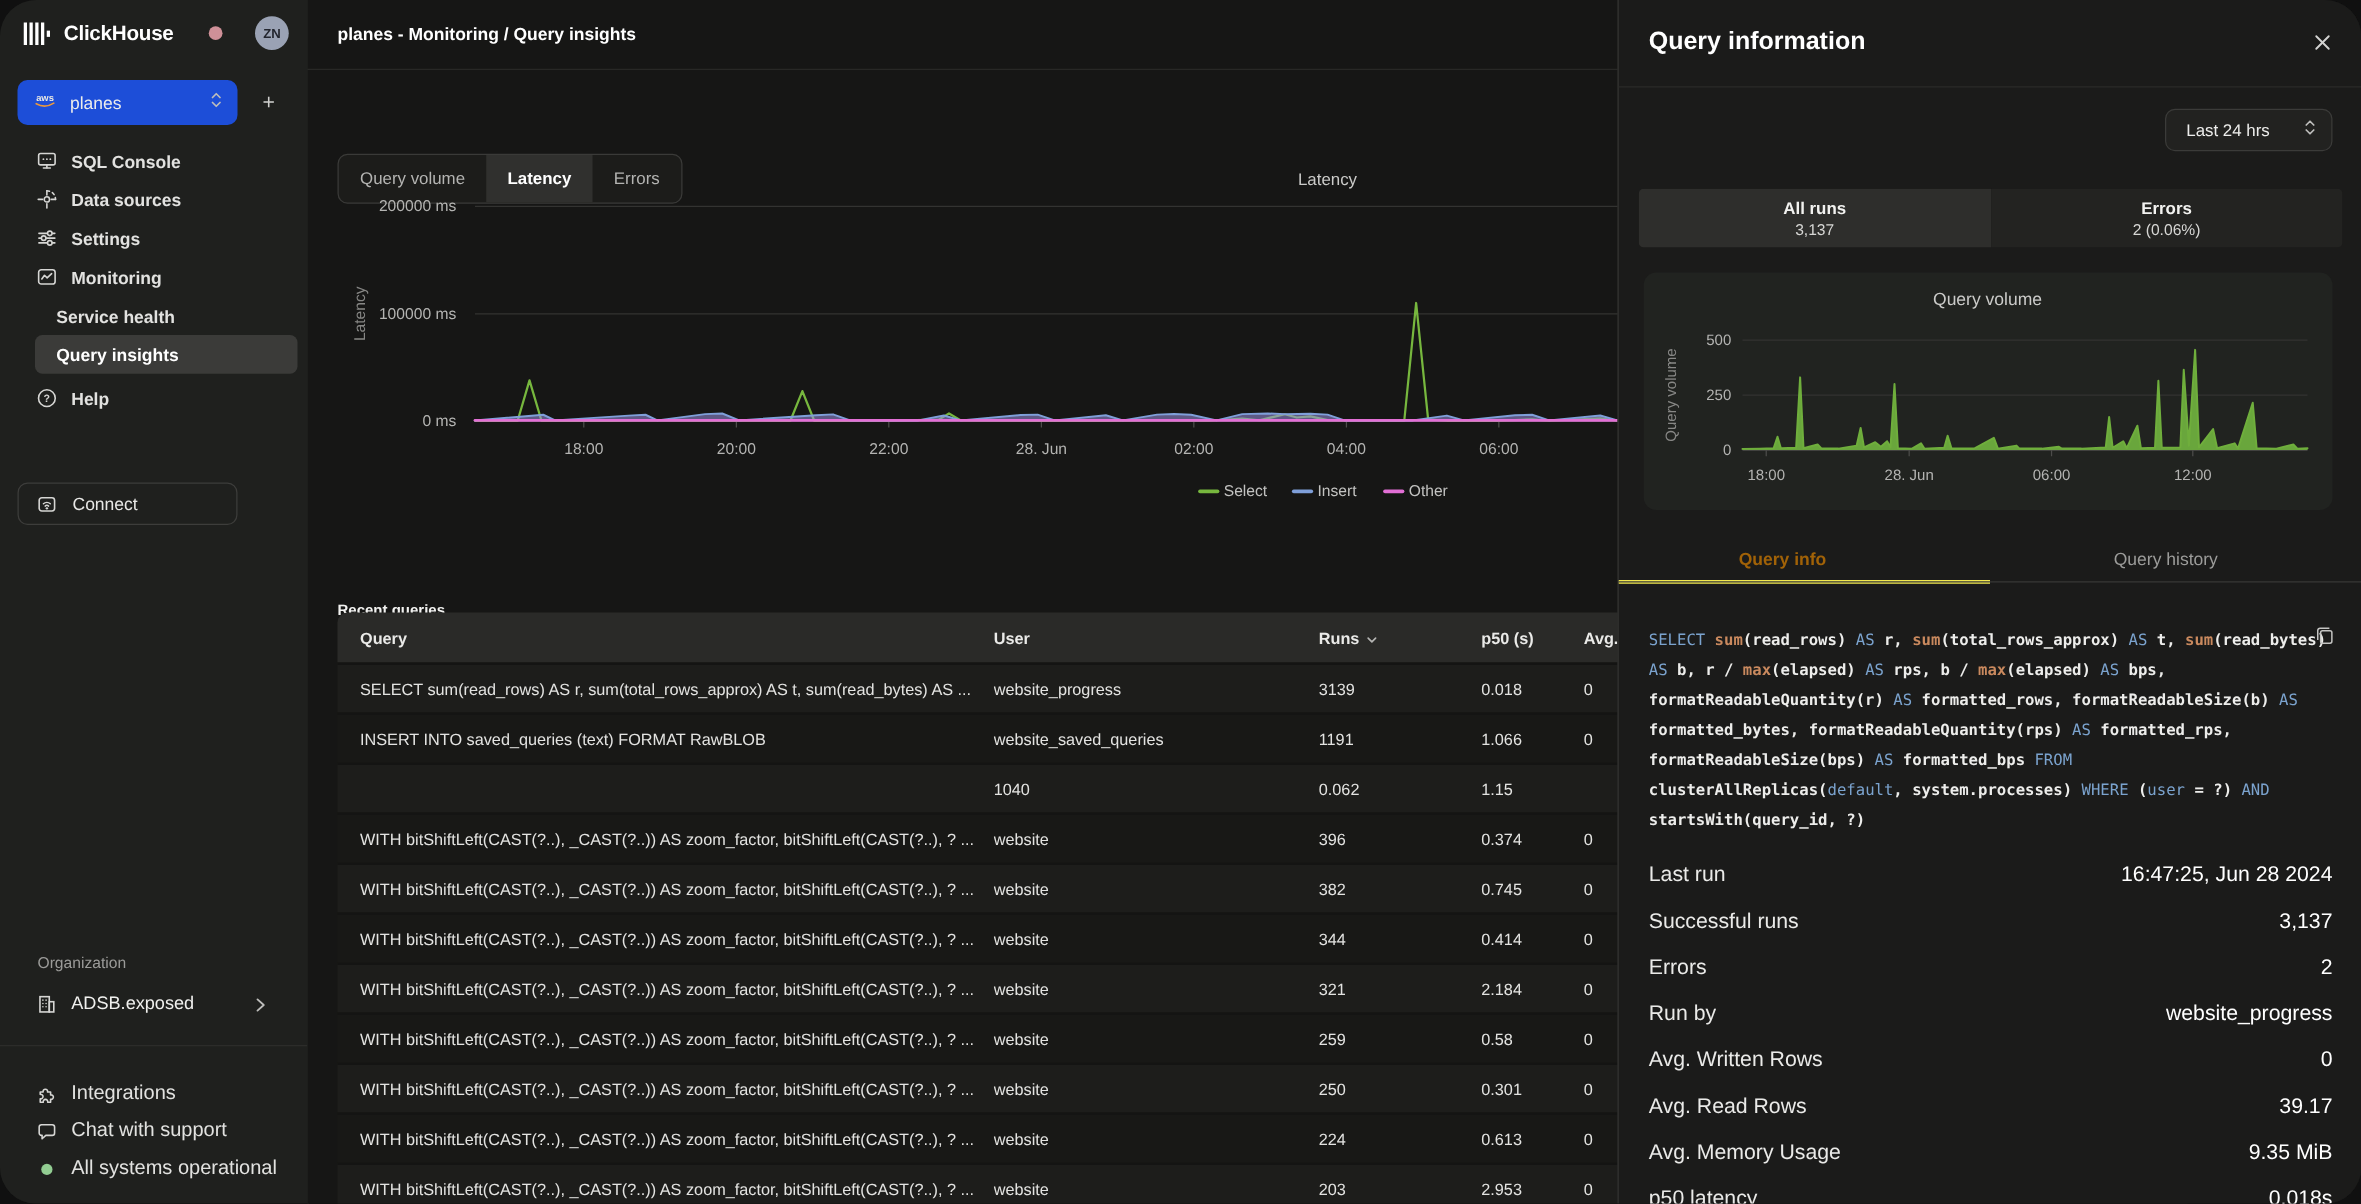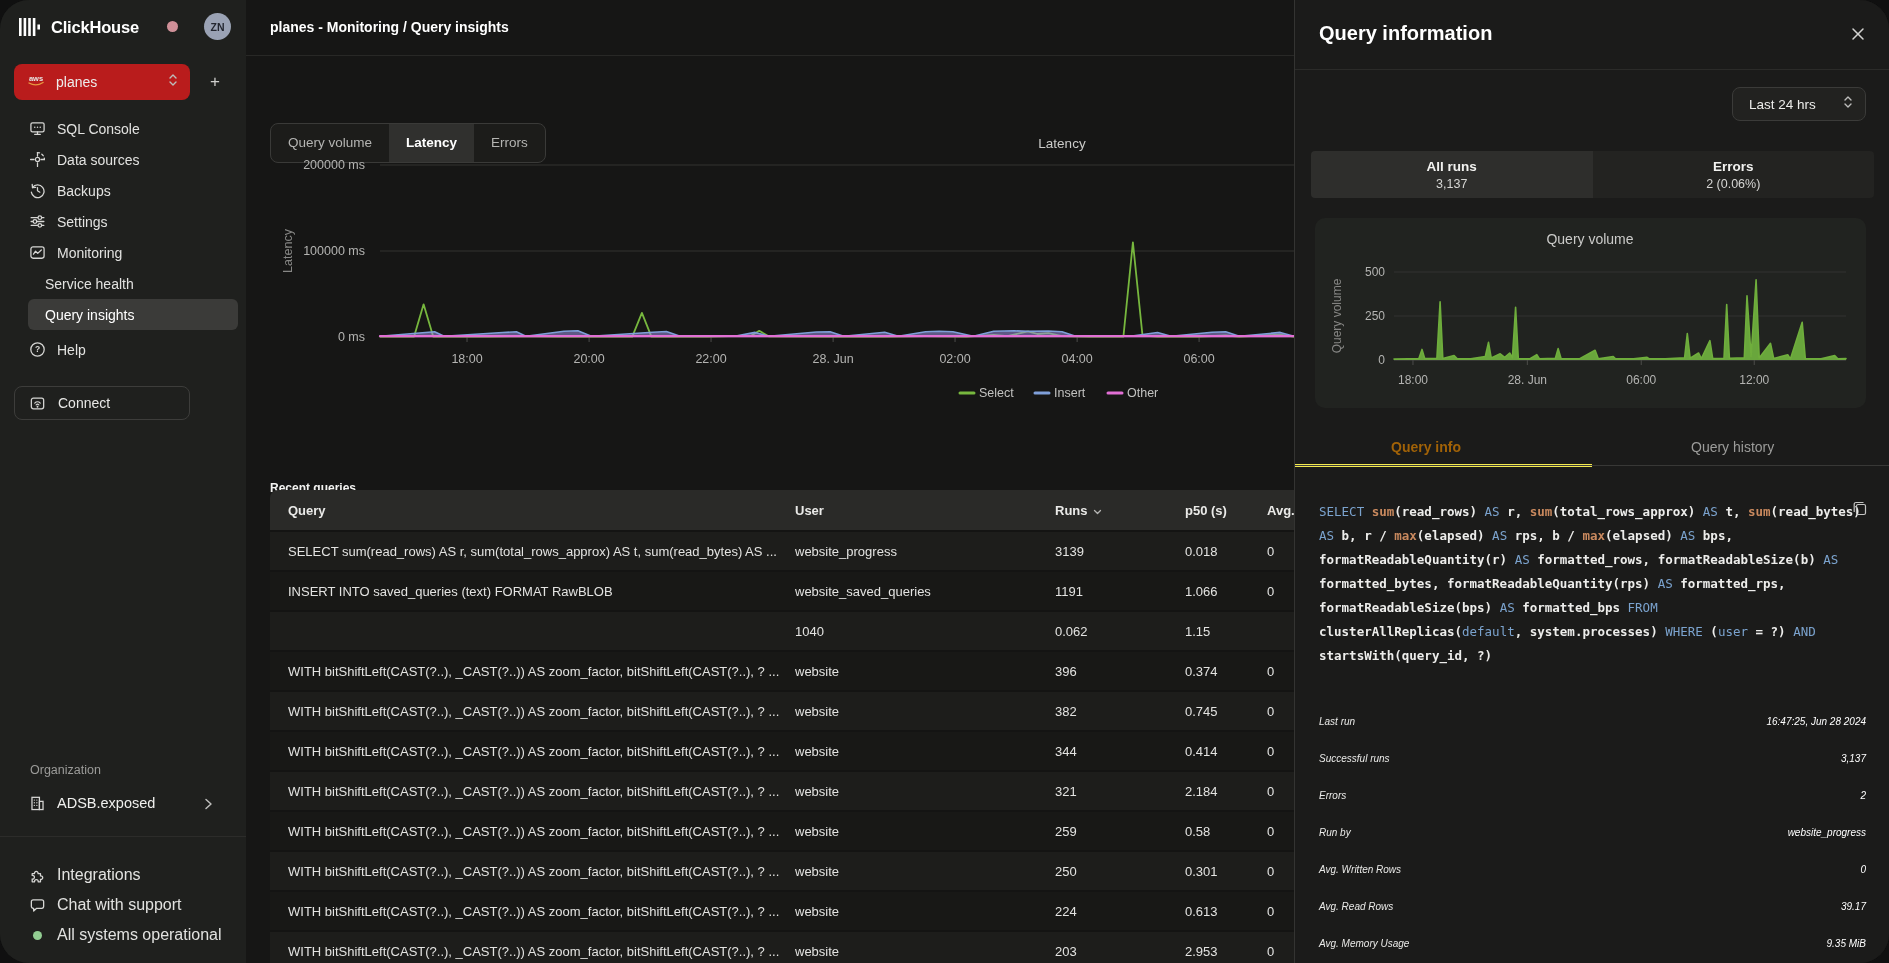--- a/index.html
+++ b/index.html
@@ -6,28 +6,28 @@
   .app{position:relative;width:1889px;height:963px;background:#171716;overflow:hidden;
        font-family:"Liberation Sans",sans-serif;color:#e8e8e6;border-radius:29px;-webkit-font-smoothing:antialiased;}
   
   .sidebar{position:absolute;left:0;top:0;width:246px;height:963px;background:#1f201e;border-right:1px solid #2c2c2a;}
   .logo-row{position:absolute;left:18px;top:12px;height:30px;display:flex;align-items:center;}
   .logo-mark{margin-right:9px;display:flex;align-items:center;}
   .logo-text{font-size:16.5px;font-weight:700;color:#fff;letter-spacing:-.2px;}
   .status-dot{position:absolute;left:167px;top:21px;width:11px;height:11px;border-radius:50%;background:#cf9098;}
   .avatar{position:absolute;left:204px;top:13px;width:27px;height:27px;border-radius:50%;background:#9aa2b4;
           display:flex;align-items:center;justify-content:center;font-size:10.5px;font-weight:700;color:#23262f;}
-  .svc-select{position:absolute;left:14px;top:64px;width:176px;height:36px;background:#b91c1c;border-radius:8px;
+  .svc-select{position:absolute;left:14px;top:64px;width:176px;height:36px;background:#1d4ed8;border-radius:8px;
           display:flex;align-items:center;padding:0 12px;box-sizing:border-box;cursor:pointer;}
   .svc-label{font-size:14px;color:#ededeb;margin-left:10px;flex:1;}
   .plus-btn{position:absolute;left:210px;top:72px;font-size:17px;color:#cfcfcd;line-height:20px;cursor:pointer;}
   .nav{position:absolute;left:0;top:113px;width:246px;}
   .nav-item{position:relative;height:31px;display:flex;align-items:center;cursor:pointer;}
   .nav-item .ic{position:absolute;left:29px;width:17px;height:17px;display:flex;align-items:center;justify-content:center;}
-  .nav-item .lb{position:absolute;left:57px;font-size:14px;font-weight:400;color:#e2e2e0;}
+  .nav-item .lb{position:absolute;left:57px;font-size:14px;font-weight:700;color:#e2e2e0;}
   .nav-item.indent .lb{left:45px;}
   .nav-item.active{background:#3b3b39;border-radius:6px;margin:0 8px 0 28px;}
   .nav-item.active .lb{left:17px;color:#fff;}
   .nav-item.help-gap{margin-top:4px;}
   .connect-btn{position:absolute;left:14px;top:386px;width:174px;height:32px;border:1px solid #3d3d3b;border-radius:8px;
           display:flex;align-items:center;cursor:pointer;}
   .connect-btn .ic{margin-left:14px;width:17px;height:17px;}
   .connect-btn .lb{margin-left:12px;font-size:14px;font-weight:500;color:#e8e8e6;}
   .org-label{position:absolute;left:30px;top:763px;font-size:12.5px;color:#9b9b99;}
   .org-row{position:absolute;left:0;top:790px;width:246px;height:28px;cursor:pointer;}
@@ -76,21 +76,21 @@
   .panel-tabs{position:absolute;left:0;top:432px;width:595px;height:34px;border-bottom:1px solid #39393 7;}
   .ptab{position:absolute;top:0;height:34px;line-height:30px;font-size:14px;cursor:pointer;}
   .ptab-underline{position:absolute;left:0;top:32px;width:297px;height:3px;background:#f2e94f;}
   .panel-tabs-border{position:absolute;left:0;top:465px;width:595px;border-top:1px solid #383836;}
   .sql{position:absolute;left:24px;top:500px;width:545px;font-family:"DejaVu Sans Mono",monospace;
        font-size:12.5px;line-height:24px;color:#ededeb;font-weight:700;word-break:break-word;}
   .tok-kw{color:#7ba3ce;font-weight:400;}
   .tok-fn{color:#c9895e;font-weight:700;}
   .copy-btn{position:absolute;right:20px;top:500px;width:18px;height:18px;cursor:pointer;color:#c4c4c2;}
   .stats{position:absolute;left:24px;right:24px;top:690px;}
-  .stat-row{height:37px;display:flex;align-items:flex-end;justify-content:space-between;font-size:10px;font-style:italic;}
+  .stat-row{height:37px;display:flex;align-items:flex-start;justify-content:space-between;font-size:17px;}
   .stat-lab{color:#eaeae8;}
   .stat-val{color:#fff;}
   svg text{font-family:"Liberation Sans",sans-serif;}
 </style>
 </head>
 <body>
 
 <div class="app">
 
   <div class="sidebar">
@@ -145,30 +145,20 @@
             <svg width="17" height="17" viewBox="0 0 16 16">
               <circle cx="8" cy="8" r="2" fill="none" stroke="#d6d6d4" stroke-width="1.2" stroke-linecap="round" stroke-linejoin="round"></circle>
               <path d="M8 1.5 v3.2" fill="none" stroke="#d6d6d4" stroke-width="1.2" stroke-linecap="round" stroke-linejoin="round"></path>
               <path d="M8 11.3 v3.2" fill="none" stroke="#d6d6d4" stroke-width="1.2" stroke-linecap="round" stroke-linejoin="round"></path>
               <path d="M1.5 8 h3.2" fill="none" stroke="#d6d6d4" stroke-width="1.2" stroke-linecap="round" stroke-linejoin="round"></path>
               <path d="M11.3 8 h3.2" fill="none" stroke="#d6d6d4" stroke-width="1.2" stroke-linecap="round" stroke-linejoin="round"></path>
               <path d="M8 1.5 a6.5 6.5 0 0 1 6.5 6.5" fill="none" stroke="#d6d6d4" stroke-width="1.2" stroke-linecap="round" stroke-linejoin="round" stroke-dasharray="2 2.4"></path>
             </svg>
           </span>
           <span class="lb">Data sources</span>
-        </div>
-        <div class="nav-item">
-          <span class="ic">
-            <svg width="17" height="17" viewBox="0 0 16 16">
-              <path d="M3.3 5.2 A6 6 0 1 1 2.2 9.6" fill="none" stroke="#d6d6d4" stroke-width="1.2" stroke-linecap="round" stroke-linejoin="round"></path>
-              <polyline points="3,2.2 3.3,5.3 6.3,5" fill="none" stroke="#d6d6d4" stroke-width="1.2" stroke-linecap="round" stroke-linejoin="round"></polyline>
-              <polyline points="8,5.2 8,8.3 10.2,9.6" fill="none" stroke="#d6d6d4" stroke-width="1.2" stroke-linecap="round" stroke-linejoin="round"></polyline>
-            </svg>
-          </span>
-          <span class="lb">Backups</span>
         </div>
         <div class="nav-item">
           <span class="ic">
             <svg width="17" height="17" viewBox="0 0 16 16">
               <line x1="2" y1="4.4" x2="14" y2="4.4" fill="none" stroke="#d6d6d4" stroke-width="1.2" stroke-linecap="round" stroke-linejoin="round"></line>
               <line x1="2" y1="8" x2="14" y2="8" fill="none" stroke="#d6d6d4" stroke-width="1.2" stroke-linecap="round" stroke-linejoin="round"></line>
               <line x1="2" y1="11.6" x2="14" y2="11.6" fill="none" stroke="#d6d6d4" stroke-width="1.2" stroke-linecap="round" stroke-linejoin="round"></line>
               <circle cx="10.2" cy="4.4" r="1.7" fill="#1f201e" stroke="#d6d6d4" stroke-width="1.2"></circle>
               <circle cx="5.6" cy="8" r="1.7" fill="#1f201e" stroke="#d6d6d4" stroke-width="1.2"></circle>
               <circle cx="10.2" cy="11.6" r="1.7" fill="#1f201e" stroke="#d6d6d4" stroke-width="1.2"></circle>

